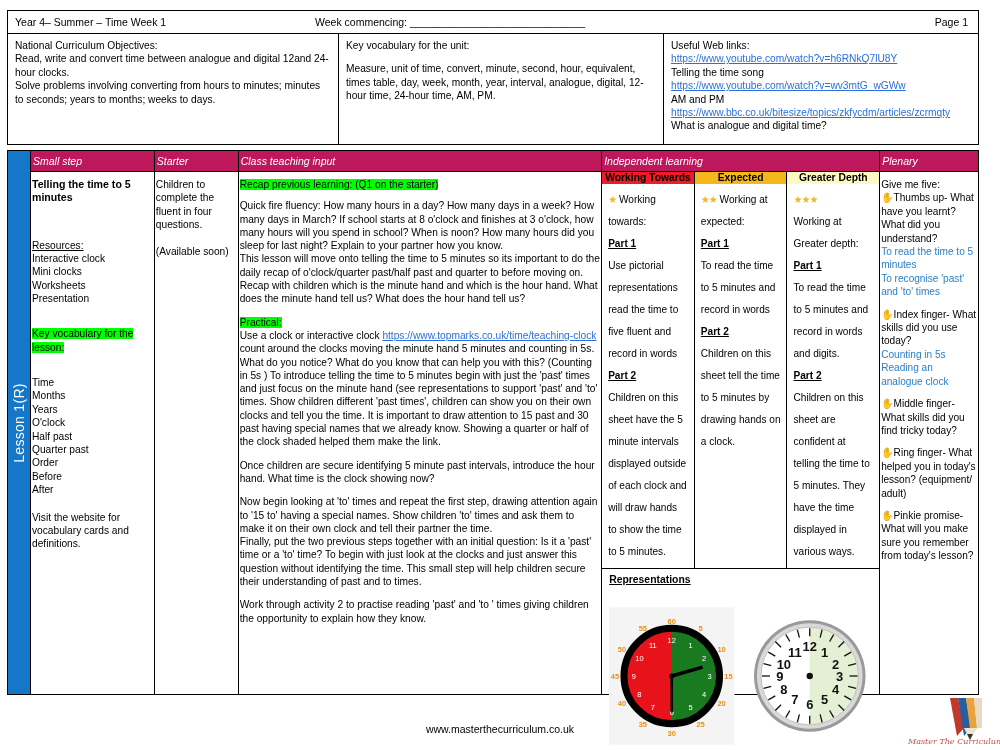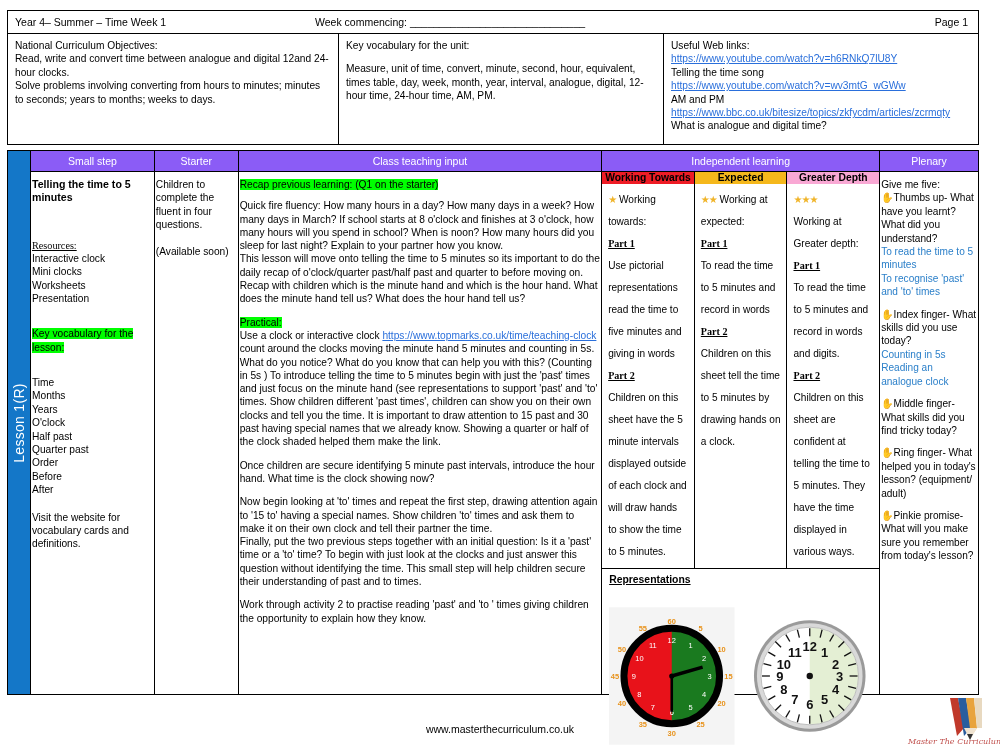--- a/index.html
+++ b/index.html
@@ -87,45 +87,46 @@
     letter-spacing: .3px;
   }
   .col {
     display: flex;
     flex-direction: column;
     box-sizing: border-box;
     border-right: 1.5px solid #000;
   }
   .col.last { border-right: none; }
   .col-head {
-    background: #8b5cf6;
+    background: #be185d;
     color: #fff;
     font-size: 10.5px;
-    text-align: center;
+    text-align: left;
     padding: 4px 2px;
     height: 21px;
     box-sizing: border-box;
     border-bottom: 1.5px solid #000;
+    font-style: italic;
   }
   .col-body {
     flex: 1;
     padding: 6px 1px;
     font-size: 10.2px;
     line-height: 13.3px;
     box-sizing: border-box;
     overflow: hidden;
   }
   .c-smallstep { width: 124px; }
   .c-starter   { width: 84px; }
   .c-teaching  { width: 364px; }
   .c-indep     { width: 278px; }
   .c-plenary   { width: 98px; }
 
   .bold { font-weight: bold; }
-  .ul { text-decoration: underline; font-family: Liberation Serif, serif; }
+  .ul { text-decoration: underline; }
   .hl { background: #00ff00; }
   p.tp { margin: 0 0 10px 0; }
   p.tp.tight { margin-bottom: 0; }
 
   
   .ss-title { font-weight: bold; font-size: 10.6px; line-height: 13.4px; }
   .ss-spacer-lg { height: 34px; }
   .ss-spacer-md { height: 22px; }
   .ss-spacer-sm { height: 14px; }
   .vocab-list div { line-height: 13.4px; }
@@ -286,27 +287,27 @@
         <p class="tp">Work through activity 2 to practise reading  'past' and 'to ' times giving children the opportunity to explain how they know.</p>
       </div>
     </div>
 
     <div class="col c-indep">
       <div class="col-head">Independent learning</div>
       <div class="indep-wrap">
         <div class="band-row">
           <div class="band b1" style="background:#ee1c25;">Working Towards</div>
           <div class="band b2" style="background:#f5b81c;">Expected</div>
-          <div class="band b3" style="background:#f9a8d4;">Greater Depth</div>
+          <div class="band b3" style="background:#fef9c3;">Greater Depth</div>
         </div>
         <div class="sub-row">
           <div class="sub-col s1">
             <div><span class="star">★</span> <span>Working towards:</span></div>
             <div class="bold ul">Part 1</div>
-            <div>Use pictorial representations read the time to five minutes and giving in words</div>
+            <div>Use pictorial representations read the time to five fluent and record in words</div>
             <div class="bold ul">Part 2</div>
             <div>Children on this sheet have the 5 minute intervals displayed outside of each clock and will draw hands to show the time to 5 minutes.</div>
           </div>
           <div class="sub-col s2">
             <div><span class="star">★★</span> <span>Working at expected:</span></div>
             <div class="bold ul">Part 1</div>
             <div>To read the time to 5 minutes and record in words</div>
             <div class="bold ul">Part 2</div>
             <div>Children on this sheet tell the time to 5 minutes by drawing hands on a clock.</div>
           </div>

